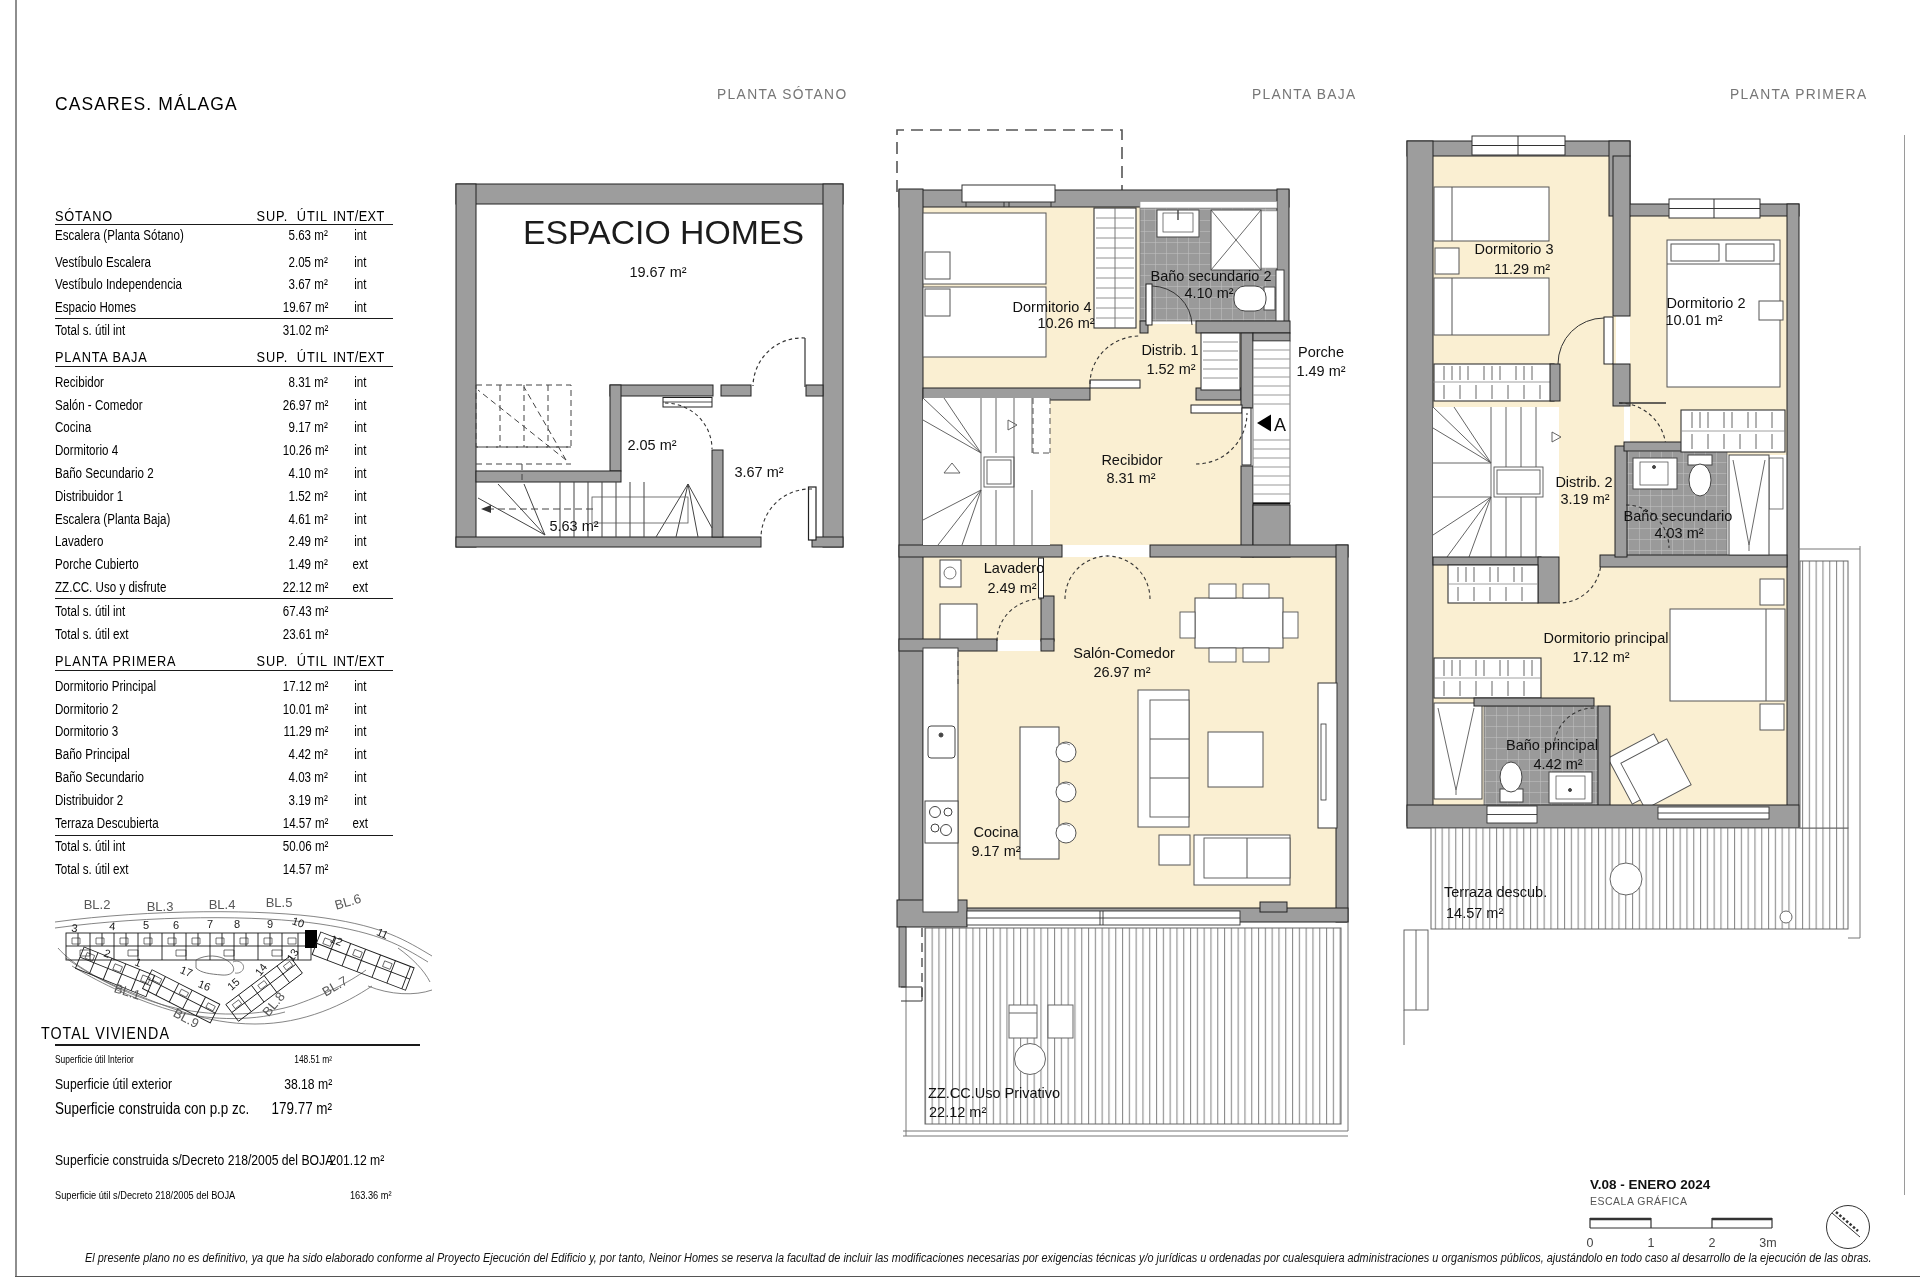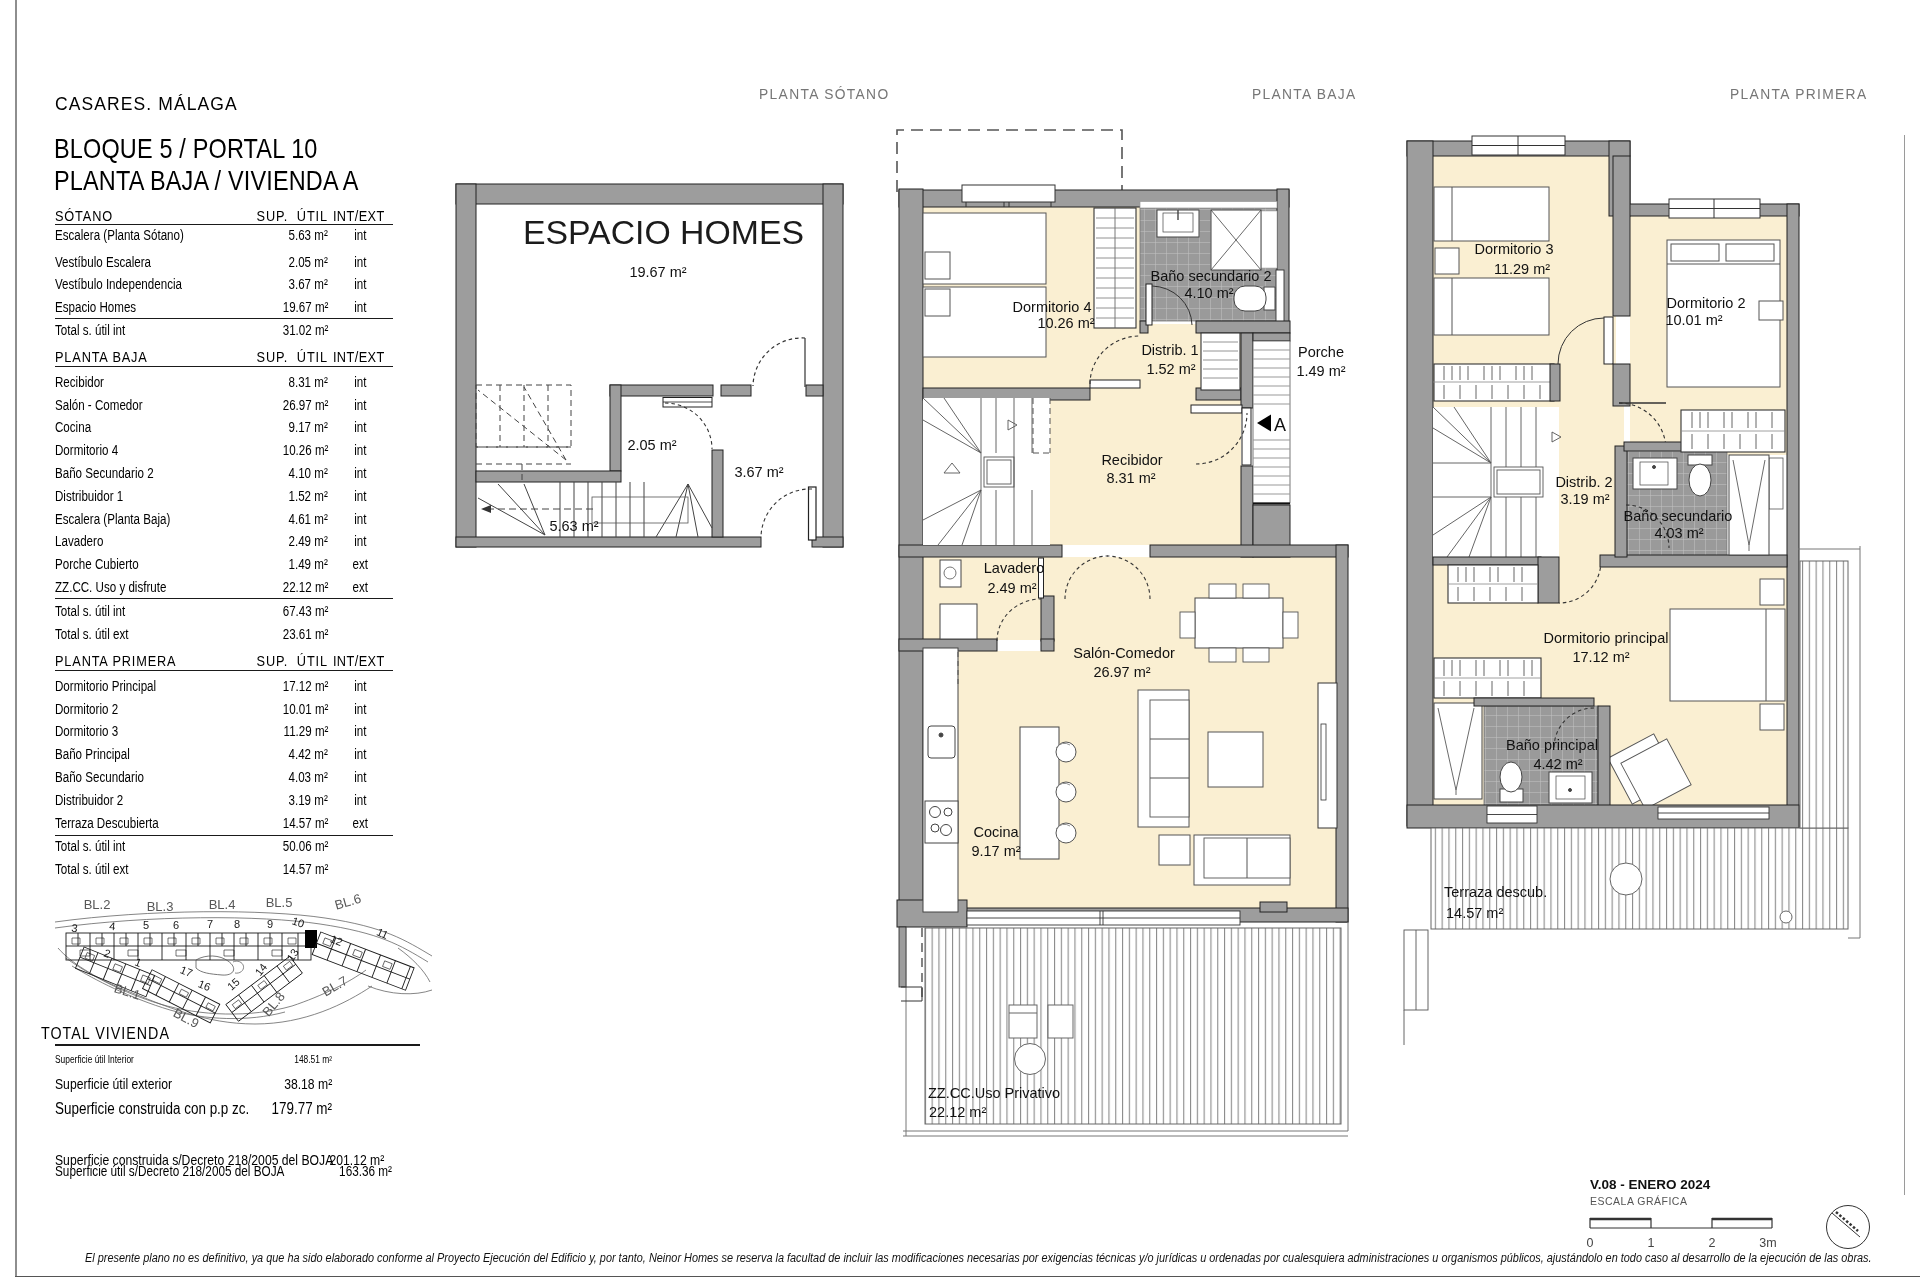--- a/index.html
+++ b/index.html
@@ -23,21 +23,20 @@
 <div id="page">
 
 <div class="abs" style="left:15px;top:0;width:1.6px;height:1277px;background:#8e8e8e"></div>
 
 <div class="abs" style="left:1903.5px;top:135px;width:1px;height:1060px;background:#9a9a9a"></div>
 
 <div class="abs" style="left:15px;top:1275.5px;width:1905px;height:1.8px;background:#555"></div>
 
 <div class="abs" style="left:55px;top:94px;font-size:17.5px;letter-spacing:1.1px">CASARES. MÁLAGA</div>
 
-<div class="abs" style="left:54px;top:132px;font-size:28.5px;line-height:32px;letter-spacing:0.2px"><span class="tL" style="transform:scaleX(.823)">BLOQUE 5 / PORTAL 10<br>PLANTA BAJA / VIVIENDA A</span></div>
 
 <div class="row hdr" style="top:204.7px">
       <span class="lbl"><span class="tL" style="letter-spacing:1px">SÓTANO</span></span>
       <span class="val"><span class="tR" style="letter-spacing:1px">SUP.&nbsp; ÚTIL</span></span>
       <span class="ie"><span class="tR" style="letter-spacing:0.5px">INT/EXT</span></span>
     </div>
 <div class="hline" style="top:224.2px;height:1.3px"></div>
 
 <div class="row" style="top:225px">
       <span class="lbl"><span class="tL">Escalera (Planta Sótano)</span></span>
@@ -218,31 +217,31 @@
 <div class="row" style="top:1073.2px;font-size:14.5px">
       <span class="lbl"><span class="tL">Superficie útil exterior</span></span>
       <span class="val" style="right:61px"><span class="tR">38.18 m²</span></span>
     </div>
 
 <div class="row" style="top:1097.7px;font-size:16px">
       <span class="lbl"><span class="tL">Superficie construida con p.p zc.</span></span>
       <span class="val" style="right:61px"><span class="tR">179.77 m²</span></span>
     </div>
 
-<div class="row" style="top:1160px;font-size:14px">
+<div class="row" style="top:1184px;font-size:11px">
       <span class="lbl"><span class="tL">Superficie útil s/Decreto 218/2005 del BOJA</span></span>
       <span class="val" style="right:1px"><span class="tR">163.36 m²</span></span>
     </div>
 
 <div class="row" style="top:1148.7px;font-size:14.5px">
       <span class="lbl"><span class="tL">Superficie construida s/Decreto 218/2005 del BOJA</span></span>
       <span class="val" style="right:9px"><span class="tR">201.12 m²</span></span>
     </div>
 
-<div class="ptitle" style="left:759px;top:87px">PLANTA SÓTANO</div>
+<div class="ptitle" style="left:717px;top:87px">PLANTA SÓTANO</div>
 
 <div class="ptitle" style="left:1252px;top:87px;letter-spacing:1.3px">PLANTA BAJA</div>
 
 <div class="ptitle" style="left:1730px;top:87px">PLANTA PRIMERA</div>
 
 <svg style="left:0;top:0" width="1920" height="1280" viewBox="0 0 1920 1280">
 <defs>
 <pattern id="tiles" width="11" height="11" patternUnits="userSpaceOnUse">
   <rect width="11" height="11" fill="#9a9a9a"></rect>
   <path d="M0 0H11M0 0V11" stroke="#c4c4c4" stroke-width="1" fill="none"></path>

